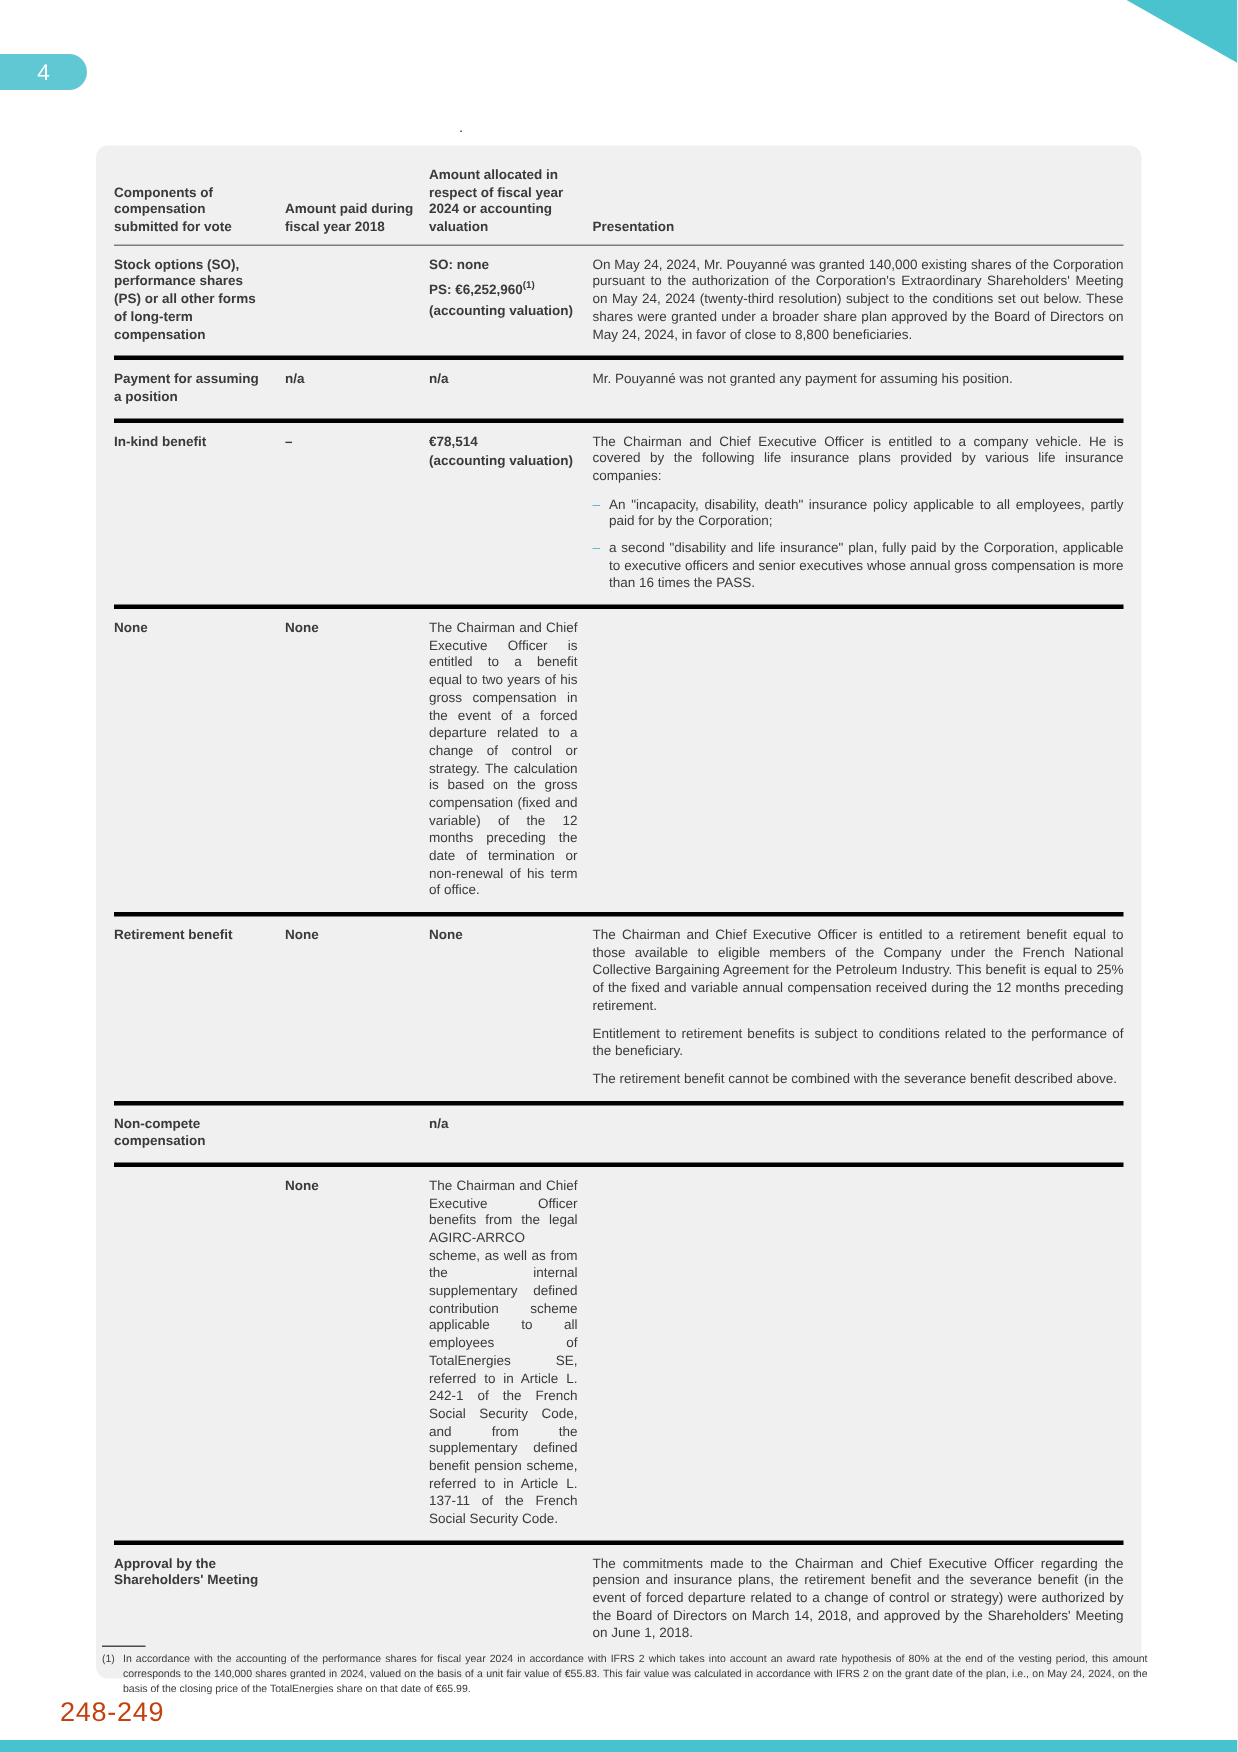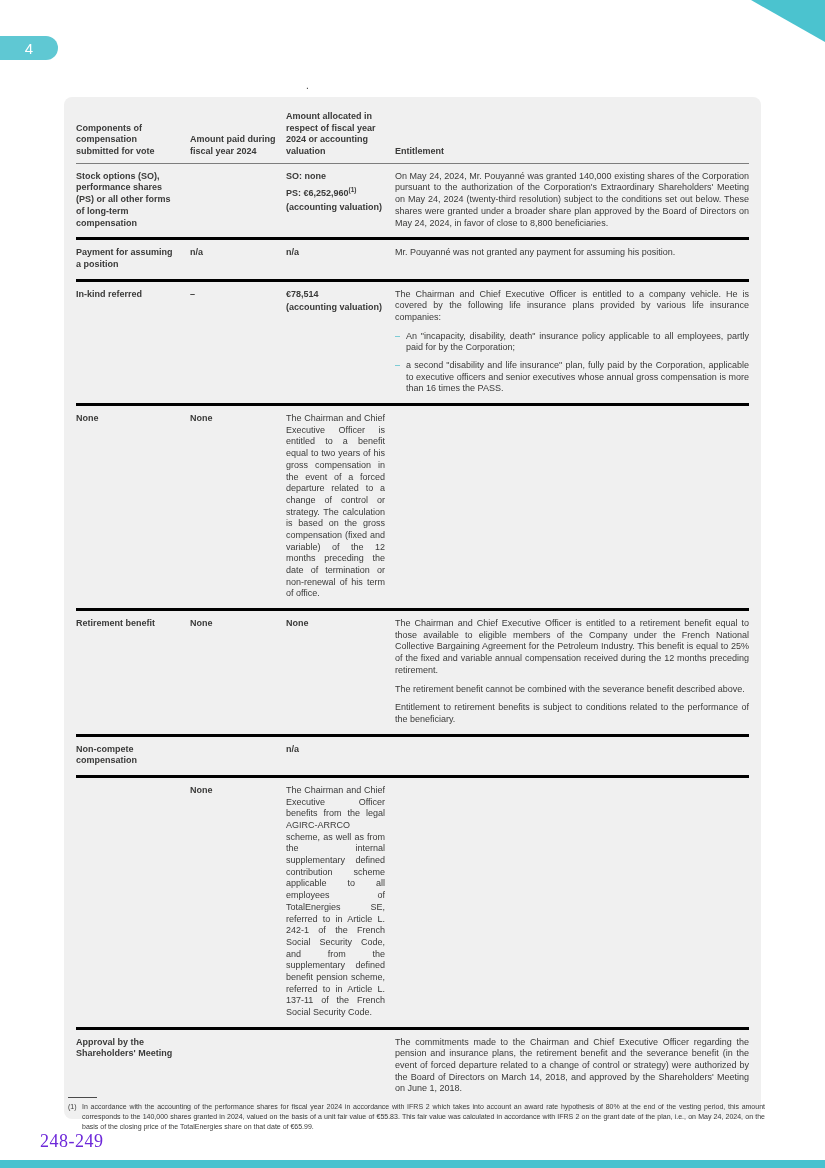--- a/index.html
+++ b/index.html
@@ -68,40 +68,40 @@
 
   
   .footnote-area { position:absolute; left:68px; top:1097px; width:697px; }
   .footnote-rule { width:29px; border-top:1px solid #4a4a4a; margin-bottom:4px; }
   .footnote { display:flex; font-size:7px; line-height:1.45; }
   .fn-marker { flex:0 0 14px; }
   .fn-text { flex:1; text-align:justify; }
 
   .page-number {
     position:absolute; left:40px; top:1131px;
-    font-size:18px; color:#6d28d9; letter-spacing:0.5px;font-family:Liberation Serif, serif;
+    font-size:18px; color:#c2410c; letter-spacing:0.5px;
   }
 </style>
 </head>
 <body>
 
 <div class="corner-triangle"></div>
 
 <div class="chapter-tab">
   <span>4</span>
 </div>
 
 <div class="stray-dot">.</div>
 
 <div class="table-card">
   <div class="thead">
     <div class="td c1">Components of compensation submitted for vote</div>
-    <div class="td c2">Amount paid during fiscal year 2024</div>
+    <div class="td c2">Amount paid during fiscal year 2018</div>
     <div class="td c3h">Amount allocated in respect of fiscal year 2024 or accounting valuation</div>
-    <div class="td c4h">Entitlement</div>
+    <div class="td c4h">Presentation</div>
   </div>
   <div id="table-body">
       <div class="trow">
         <div class="td c1">Stock options (SO), performance shares (PS) or all other forms of long-term compensation</div>
         <div class="td c2"></div>
         <div class="td c3">
           <div class="val-line">SO: none</div>
           <div class="val-line gap">PS: €6,252,960<sup>(1)</sup></div>
           <div class="val-line">(accounting valuation)</div>
         </div>
@@ -113,21 +113,21 @@
         <div class="td c1">Payment for assuming a position</div>
         <div class="td c2">n/a</div>
         <div class="td c3">
           <div class="val-line">n/a</div>
         </div>
         <div class="td c4">
           <p class="para">Mr. Pouyanné was not granted any payment for assuming his position.</p>
         </div>
       </div>
       <div class="trow">
-        <div class="td c1">In-kind referred</div>
+        <div class="td c1">In-kind benefit</div>
         <div class="td c2">–</div>
         <div class="td c3">
           <div class="val-line">€78,514</div>
           <div class="val-line">(accounting valuation)</div>
         </div>
         <div class="td c4">
           <p class="para">The Chairman and Chief Executive Officer is entitled to a company vehicle. He is covered by the following life insurance plans provided by various life insurance companies:</p>
           <div class="bullet">
             <span class="dash">–</span>
             <span class="btext">An "incapacity, disability, death" insurance policy applicable to all employees, partly paid for by the Corporation;</span>
@@ -148,22 +148,22 @@
         </div>
       </div>
       <div class="trow">
         <div class="td c1">Retirement benefit</div>
         <div class="td c2">None</div>
         <div class="td c3">
           <div class="val-line">None</div>
         </div>
         <div class="td c4">
           <p class="para">The Chairman and Chief Executive Officer is entitled to a retirement benefit equal to those available to eligible members of the Company under the French National Collective Bargaining Agreement for the Petroleum Industry. This benefit is equal to 25% of the fixed and variable annual compensation received during the 12 months preceding retirement.</p>
+          <p class="para">Entitlement to retirement benefits is subject to conditions related to the performance of the beneficiary.</p>
           <p class="para">The retirement benefit cannot be combined with the severance benefit described above.</p>
-          <p class="para">Entitlement to retirement benefits is subject to conditions related to the performance of the beneficiary.</p>
         </div>
       </div>
       <div class="trow">
         <div class="td c1">Non-compete compensation</div>
         <div class="td c2"></div>
         <div class="td c3">
           <div class="val-line">n/a</div>
         </div>
       </div>
       <div class="trow">

